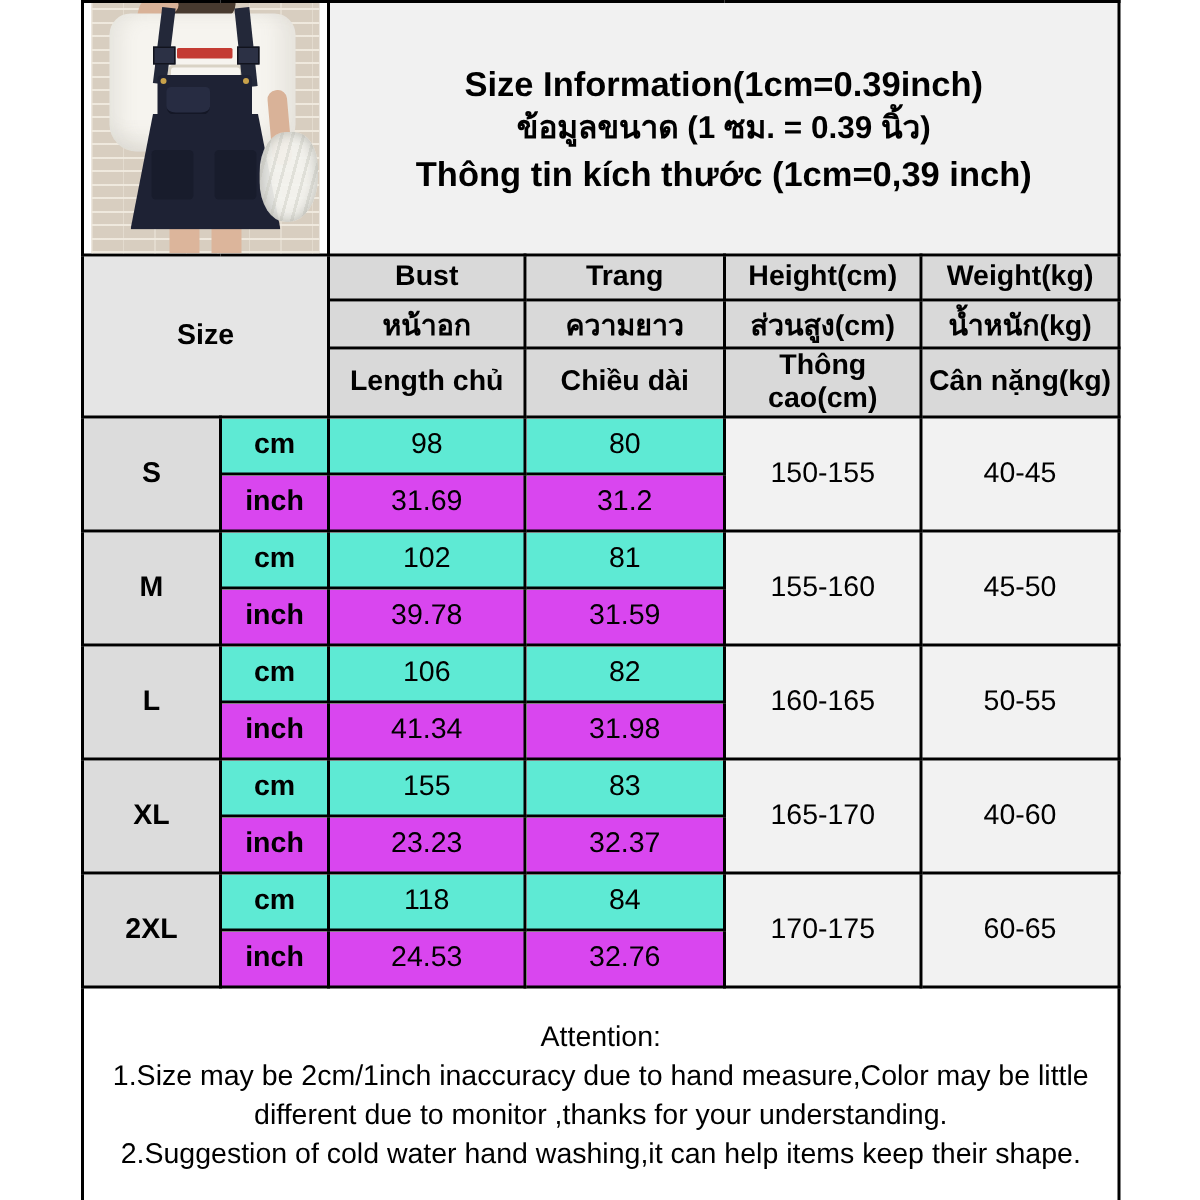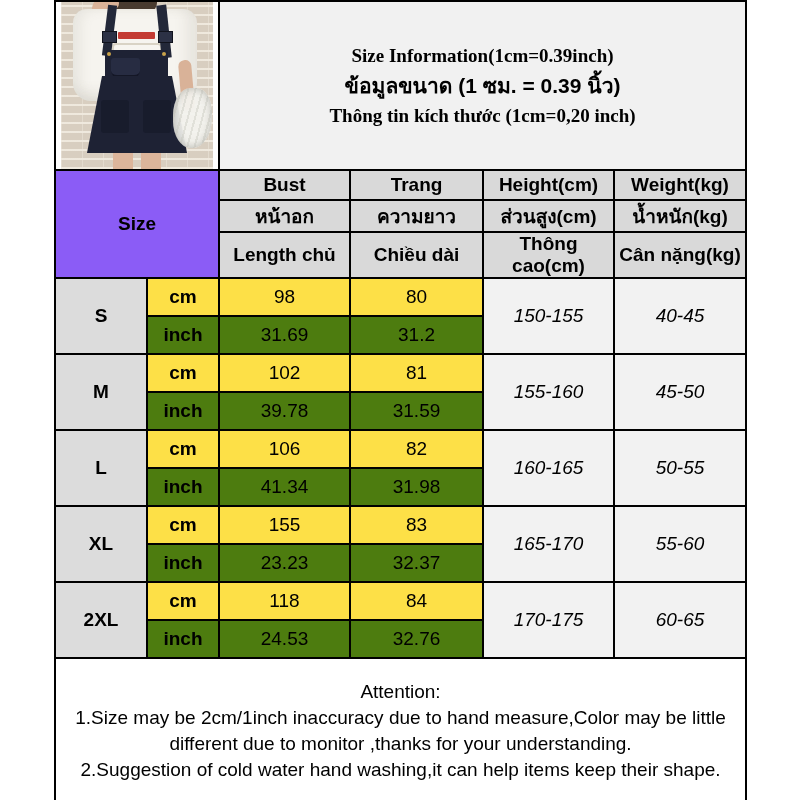--- a/index.html
+++ b/index.html
@@ -13,37 +13,37 @@
     border-collapse:collapse;table-layout:fixed;
   }
   table.size-table td{
     border:2px solid #000;text-align:center;vertical-align:middle;
     padding:0;overflow:hidden;font-size:19px;
   }
   
   .r-top{height:169px;}
   td.photo-cell{background:#ffffff;border-top:none;vertical-align:top;}
   td.title-cell{background:#f1f1f1;}
-  .title-cell .t1,.title-cell .t3{font-size:19px;font-weight:bold;line-height:30px;font-family:Liberation Serif, serif;}
+  .title-cell .t1,.title-cell .t3{font-size:23px;font-weight:bold;line-height:30px;}
   .title-cell .t2{font-size:21px;font-weight:bold;line-height:30px;}
   
   .r-hdr{height:30px;}
   .r-hdr td{background:#d9d9d9;font-weight:bold;margin-top:20px;}
   .hdr-en td{font-size:17px;}
   .hdr-th td{font-size:15px;}
   .hdr-vi td{font-size:17px;}
-  td.size-head{font-size:34px;font-weight:bold;background:#8b5cf6;}
+  td.size-head{font-size:34px;font-weight:bold;background:#e5e5e5;}
   
   .r-cm{height:38px;}
   .r-inch{height:38px;}
-  .r-cm td{background:#fde047;}
-  .r-inch td{background:#4d7c0f;}
+  .r-cm td{background:#5eead4;}
+  .r-inch td{background:#d946ef;}
   td.size-label{background:#dcdcdc !important;font-weight:bold;font-size:20px;}
   td.unit{font-weight:bold;font-size:17px;}
-  td.merged{background:#f2f2f2 !important;font-style:italic;}
+  td.merged{background:#f2f2f2 !important;}
   
   .r-att{height:146px;}
   td.attention{
     background:#ffffff;text-align:left;vertical-align:top;
     padding:3px 4px 0 6px;font-size:17px;line-height:26px;
   }
   
   .photo{
     position:relative;width:152px;height:167px;margin:0 auto;overflow:hidden;
     background-color:#d8cec0;
@@ -115,21 +115,21 @@
           <div class="leg-r"></div>
           <div class="skirt"></div>
           <div class="pocket-l"></div>
           <div class="pocket-r"></div>
           <div class="bag"></div>
         </div>
       </td>
       <td class="title-cell" colspan="4">
         <div class="t1">Size Information(1cm=0.39inch)</div>
         <div class="t2">ข้อมูลขนาด (1 ซม. = 0.39 นิ้ว)</div>
-        <div class="t3">Thông tin kích thước (1cm=0,20 inch)</div>
+        <div class="t3">Thông tin kích thước (1cm=0,39 inch)</div>
       </td>
     </tr>
 
     <tr class="r-hdr hdr-en">
       <td class="size-head" rowspan="3" colspan="2">Size</td>
       <td>Bust</td>
       <td>Trang</td>
       <td>Height(cm)</td>
       <td>Weight(kg)</td>
     </tr>
@@ -187,21 +187,21 @@
       <td>41.34</td>
       <td>31.98</td>
     </tr>
 
     <tr class="r-cm">
       <td class="size-label" rowspan="2">XL</td>
       <td class="unit">cm</td>
       <td>155</td>
       <td>83</td>
       <td class="merged" rowspan="2">165-170</td>
-      <td class="merged" rowspan="2">55-60</td>
+      <td class="merged" rowspan="2">40-60</td>
     </tr>
     <tr class="r-inch">
       <td class="unit">inch</td>
       <td>23.23</td>
       <td>32.37</td>
     </tr>
 
     <tr class="r-cm">
       <td class="size-label" rowspan="2">2XL</td>
       <td class="unit">cm</td>

